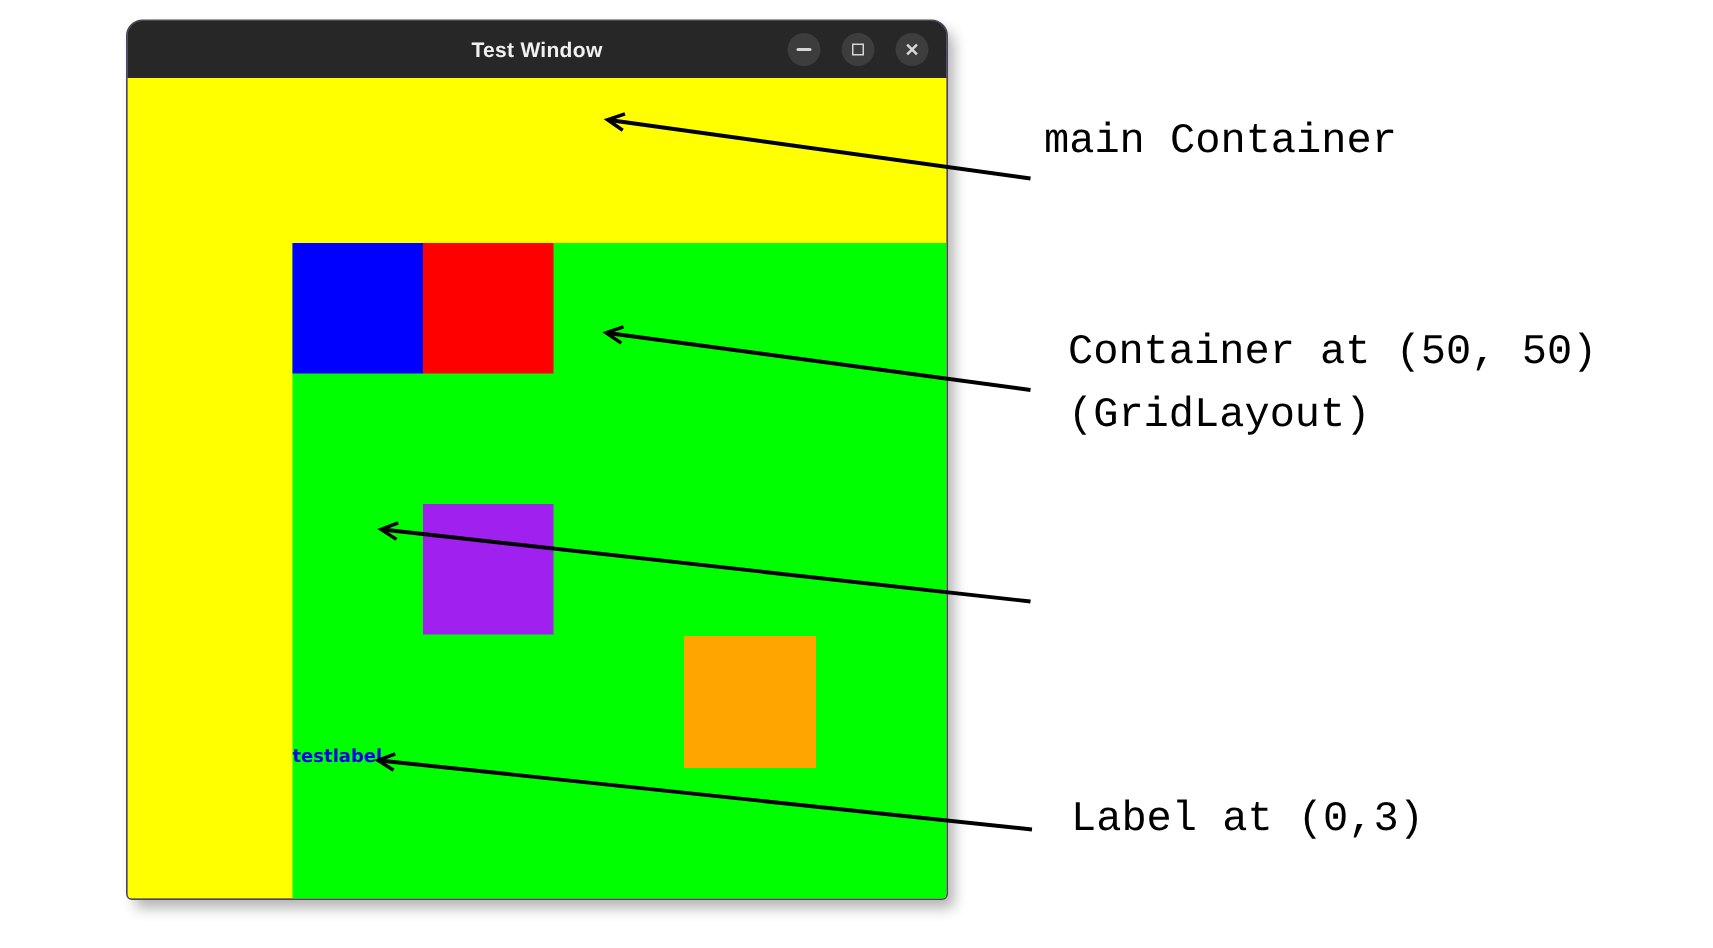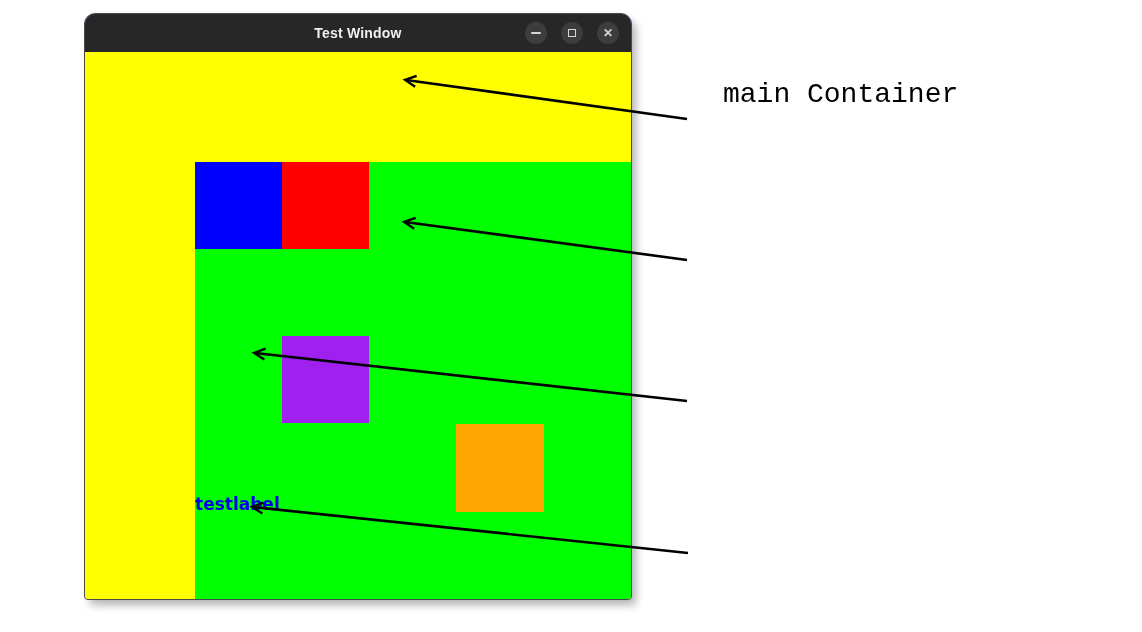--- a/index.html
+++ b/index.html
@@ -40,30 +40,30 @@
   .client{position:relative;height:547px;}
   .grid-container{position:absolute;left:110px;top:110px;right:0;bottom:0;}
   .block{position:absolute;width:87px;height:87px;}
   .block-blue  {left:110px;top:110px;}
   .block-red   {left:197px;top:110px;}
   .block-purple{left:197px;top:284px;}
   .block-orange{left:371px;top:372px;width:88px;height:88px;}
   .testlabel{
     position:absolute;left:110px;top:443px;height:18px;line-height:18px;
     font-family:"DejaVu Sans","Liberation Sans",sans-serif;
-    font-size:17px;font-weight:bold;
+    font-size:12px;font-weight:bold;
   }
 
   
   .annotation{
     position:absolute;color:#000;
     font-family:"Liberation Mono","DejaVu Sans Mono",monospace;
     font-size:28px;line-height:42px;white-space:nowrap;
   }
-  .ann-1{left:723px;top:74px;}
+  .ann-1{left:696px;top:74px;}
   .ann-2{left:712px;top:215px;}
   .ann-3{left:708px;top:377px;}
   .ann-4{left:714px;top:526px;}
 
   .arrows{position:absolute;left:0;top:0;pointer-events:none;}
   .arrows line{stroke-width:2.6px;fill:none;}
 </style>
 </head>
 <body>
 
@@ -95,20 +95,27 @@
       <div class="block block-purple" style="background-color: rgb(160, 32, 240);"></div>
       <div class="block block-orange" style="background-color: rgb(255, 165, 0);"></div>
 
       <div class="testlabel" style="color: rgb(0, 0, 238);">testlabel</div>
     </div>
   </div>
 
   <div class="annotation ann-1">
     <div class="ann-line">main Container</div>
   </div>
+  <div class="annotation ann-2">
+    <div class="ann-line">Container at (50, 50)</div>
+    <div class="ann-line">(GridLayout)</div>
+  </div>
+  <div class="annotation ann-4">
+    <div class="ann-line">Label at (0,3)</div>
+  </div>
 
   <svg class="arrows" width="1142" height="632">
     <defs>
       <marker id="ah" markerWidth="16" markerHeight="16" refX="12" refY="7" orient="auto" markerUnits="userSpaceOnUse">
         <path d="M2,1.5 L13,7 L2,12.5" fill="none" stroke="#000000" stroke-width="2.3"></path>
       </marker>
     </defs>
     <line x1="687" y1="119" x2="406" y2="80" marker-end="url(#ah)" style="stroke: rgb(0, 0, 0);"></line>
     <line x1="687" y1="260" x2="405" y2="222" marker-end="url(#ah)" style="stroke: rgb(0, 0, 0);"></line>
     <line x1="687" y1="401" x2="255" y2="353" marker-end="url(#ah)" style="stroke: rgb(0, 0, 0);"></line>

